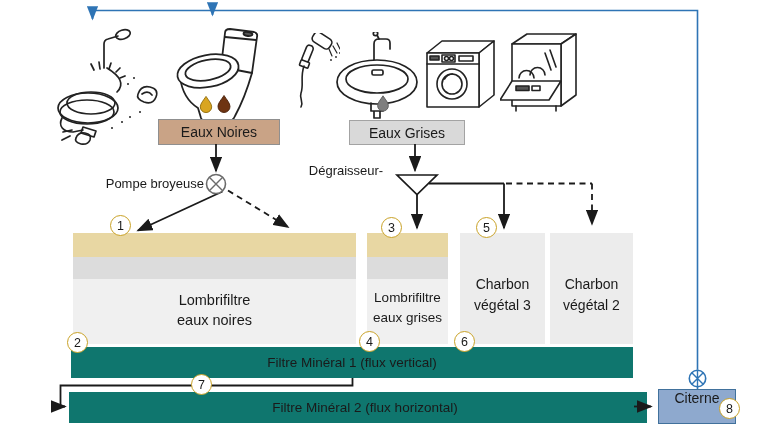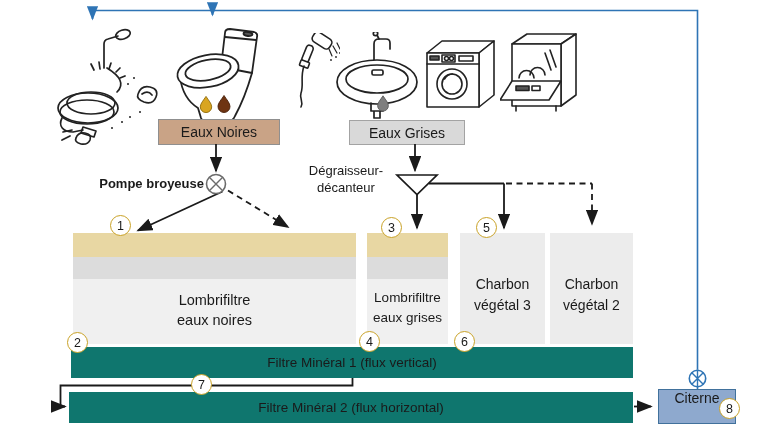--- a/index.html
+++ b/index.html
@@ -9,21 +9,21 @@
   }
   
   .src-label{
     position:absolute;display:flex;align-items:center;justify-content:center;
     font-size:14px;z-index:3;
   }
   .eaux-noires{left:158px;top:119px;width:120px;height:24px;background:#c9a386;border:1px solid #8f8f8f;}
   .eaux-grises{left:349px;top:120px;width:114px;height:23px;background:#d9d9d9;border:1px solid #a3a3a3;}
   
   .proc-label{position:absolute;font-size:13px;z-index:3;}
-  .pompe{left:84px;top:176px;width:120px;text-align:right;font-weight:bold;}
+  .pompe{left:84px;top:176px;width:120px;text-align:right;}
   .degraisseur{left:292px;top:162px;width:108px;text-align:center;line-height:17px;}
   
   .fbox{position:absolute;top:233px;height:111px;z-index:1;}
   .lombri-noires{left:73px;width:283px;background:#f0f0f0;}
   .lombri-grises{left:367px;width:81px;background:#f0f0f0;}
   .charbon{background:#ececec;}
   .charbon1{left:460px;width:85px;}
   .charbon2{left:550px;width:83px;}
   .layer{width:100%;}
   .layer.tan{height:24px;background:#e8d7a3;}
@@ -34,21 +34,21 @@
   }
   .lombri-noires .box-label{padding-top:11px;font-size:14.5px;}
   .lombri-grises .box-label{padding-top:9px;font-size:13.5px;}
   .charbon .box-label{padding-top:41px;line-height:21px;}
   
   .bar{
     position:absolute;background:#0f766e;display:flex;align-items:center;justify-content:center;
     font-size:13.5px;z-index:1;
   }
   .bar1{left:71px;top:347px;width:562px;height:31px;}
-  .bar2{left:69px;top:392px;width:564px;height:31px;}
+  .bar2{left:69px;top:392px;width:564px;height:31px;padding-left:14px;}
   
   .citerne{
     position:absolute;left:658px;top:389px;width:78px;height:35px;
     background:#8ea9ce;border:1.5px solid #41719c;box-sizing:border-box;
     display:flex;align-items:flex-start;justify-content:center;font-size:14px;z-index:1;
   }
   
   .step{
     position:absolute;width:21px;height:21px;border-radius:50%;background:#fff;
     border:1.6px solid #c9a227;box-sizing:border-box;display:flex;align-items:center;
@@ -110,21 +110,20 @@
   <div class="src-label eaux-noires">
     <span>Eaux Noires</span>
   </div>
   <div class="src-label eaux-grises">
     <span>Eaux Grises</span>
   </div>
 
   <div class="proc-label pompe">Pompe broyeuse</div>
   <div class="proc-label degraisseur">
     <div>Dégraisseur-</div>
-    <div>décanteur</div>
   </div>
 
   <svg class="icon" style="left:50px;top:28px;" width="120" height="118" viewBox="0 0 120 118">
     <g fill="none" stroke="#222" stroke-width="1.7" stroke-linecap="round" stroke-linejoin="round">
       <path d="M54 40 L54 16 Q54 12 58 11 L68 8"></path>
       <ellipse cx="73" cy="6.5" rx="7.5" ry="4.5" transform="rotate(-18 73 6.5)"></ellipse>
       <path d="M44 42 l-3 -6 M50 41 l-1 -7 M59 41 l2 -6 M66 44 l4 -4 M70 50 l5 -2"></path>
       <path d="M57 40 C70 48 75 56 67 64"></path>
       <ellipse cx="38" cy="80" rx="30" ry="15"></ellipse>
       <ellipse cx="37" cy="84" rx="27" ry="12"></ellipse>

